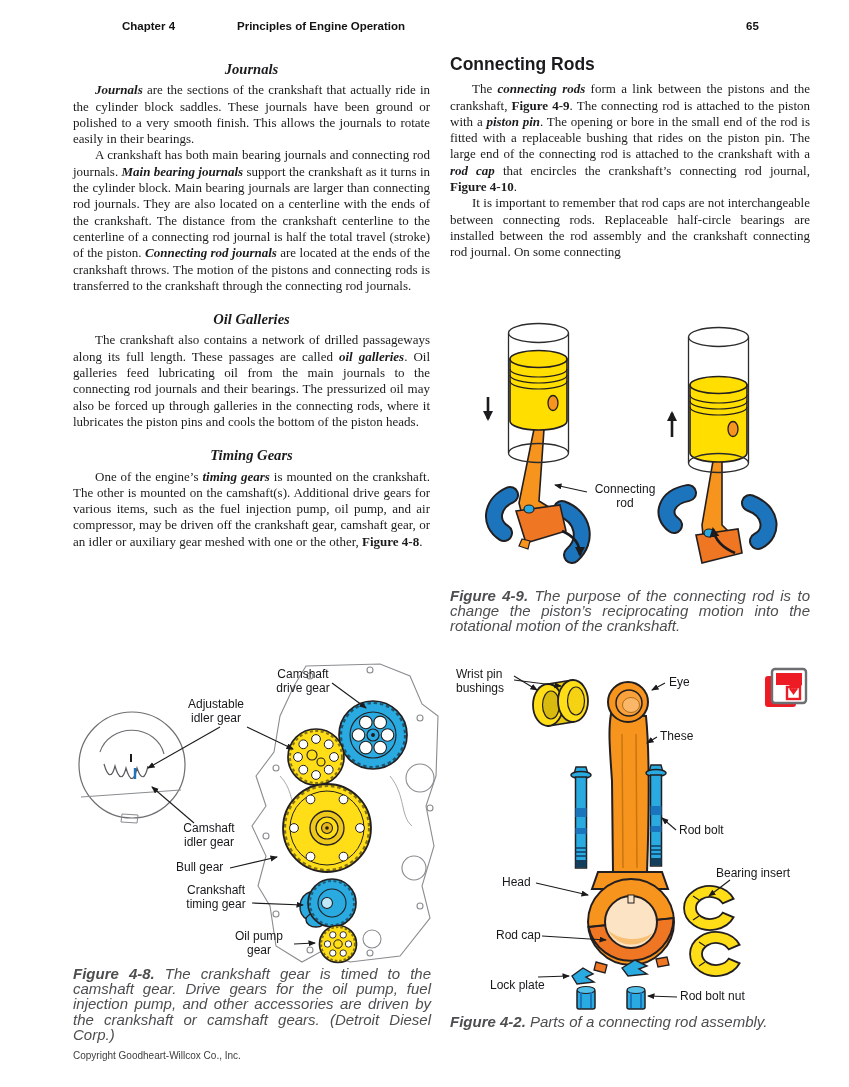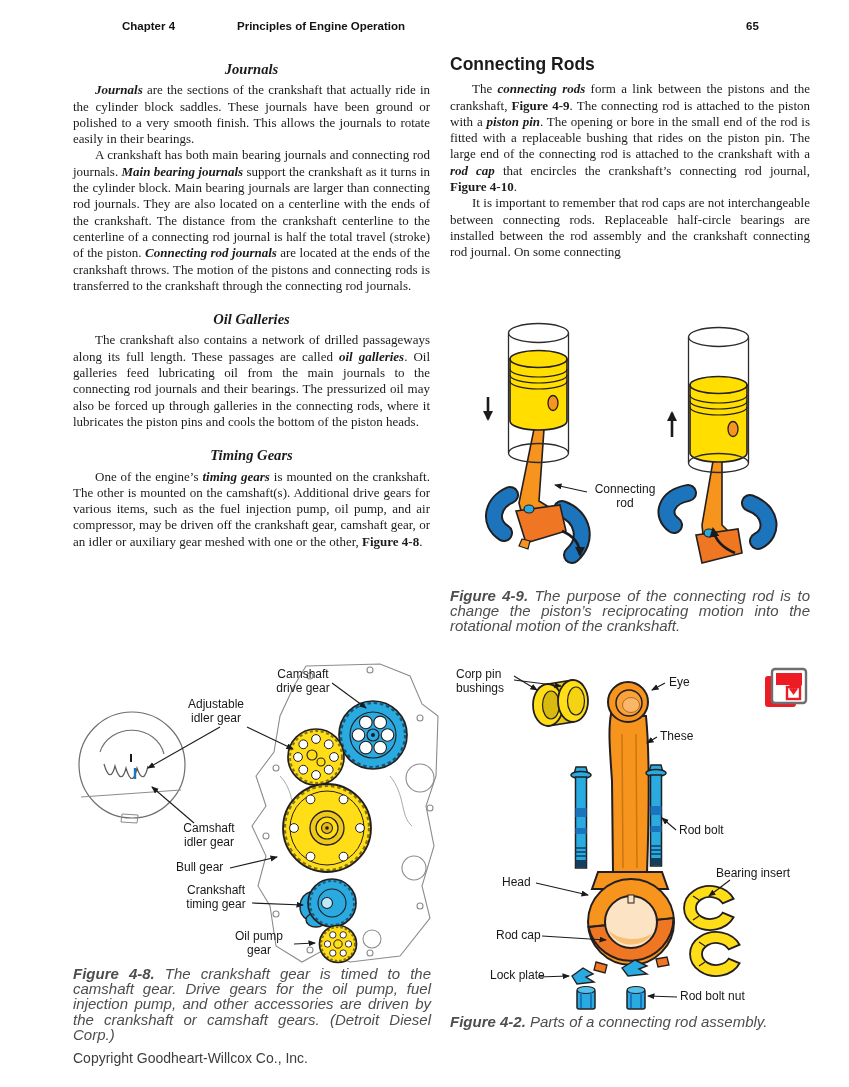--- a/index.html
+++ b/index.html
@@ -31,21 +31,21 @@
   .fig svg { position:absolute; left:0; top:0; }
   .fig-label { position:absolute; font-family:"Liberation Sans","DejaVu Sans",sans-serif;
                font-size:12px; line-height:13.5px; color:#17181a; text-align:center; }
   .fig-label.nw { white-space:nowrap; }
   .fig-label.la { text-align:left; }
   .caption { position:absolute; font-family:"Liberation Sans","DejaVu Sans",sans-serif;
              font-size:15px; line-height:15.2px; font-style:italic; color:#4e4e50;
              text-align:justify; }
   .footer { position:absolute; left:73px; top:1050px;
             font-family:"Liberation Sans","DejaVu Sans",sans-serif;
-            font-size:14px; color:#3d3d3f; }
+            font-size:10px; color:#3d3d3f; }
   .activity-icon { position:absolute; left:312px; top:10px; width:48px; height:45px; cursor:pointer; }
 </style>
 </head>
 <body>
 
 <div class="page">
 
   <div class="hdr">
     <span class="hdr-chapter">Chapter 4</span>
     <span class="hdr-title">Principles of Engine Operation</span>
@@ -341,28 +341,28 @@
         <line x1="207" y1="81" x2="197" y2="87" marker-end="url(#ah10)"></line>
         <line x1="226" y1="174" x2="212" y2="162" marker-end="url(#ah10)"></line>
         <line x1="86" y1="227" x2="138" y2="239" marker-end="url(#ah10)"></line>
         <line x1="280" y1="224" x2="259" y2="240" marker-end="url(#ah10)"></line>
         <line x1="92" y1="280" x2="156" y2="284" marker-end="url(#ah10)"></line>
         <line x1="88" y1="321" x2="119" y2="320" marker-end="url(#ah10)"></line>
         <line x1="227" y1="341" x2="198" y2="340" marker-end="url(#ah10)"></line>
       </g>
     </svg>
 
-    <div class="fig-label la" style="left:6px;top:12px;width:58px;">Corp pin bushings</div>
+    <div class="fig-label la" style="left:6px;top:12px;width:58px;">Wrist pin bushings</div>
     <div class="fig-label nw" style="left:219px;top:20px;">Eye</div>
     <div class="fig-label nw" style="left:210px;top:74px;">These</div>
     <div class="fig-label nw" style="left:229px;top:168px;">Rod bolt</div>
     <div class="fig-label nw" style="left:52px;top:220px;">Head</div>
     <div class="fig-label nw" style="left:266px;top:211px;">Bearing insert</div>
     <div class="fig-label nw" style="left:46px;top:273px;">Rod cap</div>
-    <div class="fig-label nw" style="left:40px;top:313px;">Lock plate</div>
+    <div class="fig-label nw" style="left:40px;top:323px;">Lock plate</div>
     <div class="fig-label nw" style="left:230px;top:334px;">Rod bolt nut</div>
 
     <div class="activity-icon" title="">
       <svg width="48" height="45" viewBox="0 0 48 45">
         <rect x="3" y="10" width="31" height="31" rx="3" fill="#ED1C24"></rect>
         <rect x="10" y="3" width="34" height="34" rx="3" fill="#ffffff" stroke="#6D6E71" stroke-width="2.4"></rect>
         <path d="M14,7 H40 V19 L33,26 L27,19 H14 Z" fill="#ED1C24"></path>
         <rect x="25" y="21" width="13" height="12" fill="#ffffff" stroke="#ED1C24" stroke-width="2.4"></rect>
         <path d="M31.5,18 v7 M28,22 l3.5,5 3.5,-5" stroke="#ED1C24" stroke-width="2.4" fill="none"></path>
       </svg>

